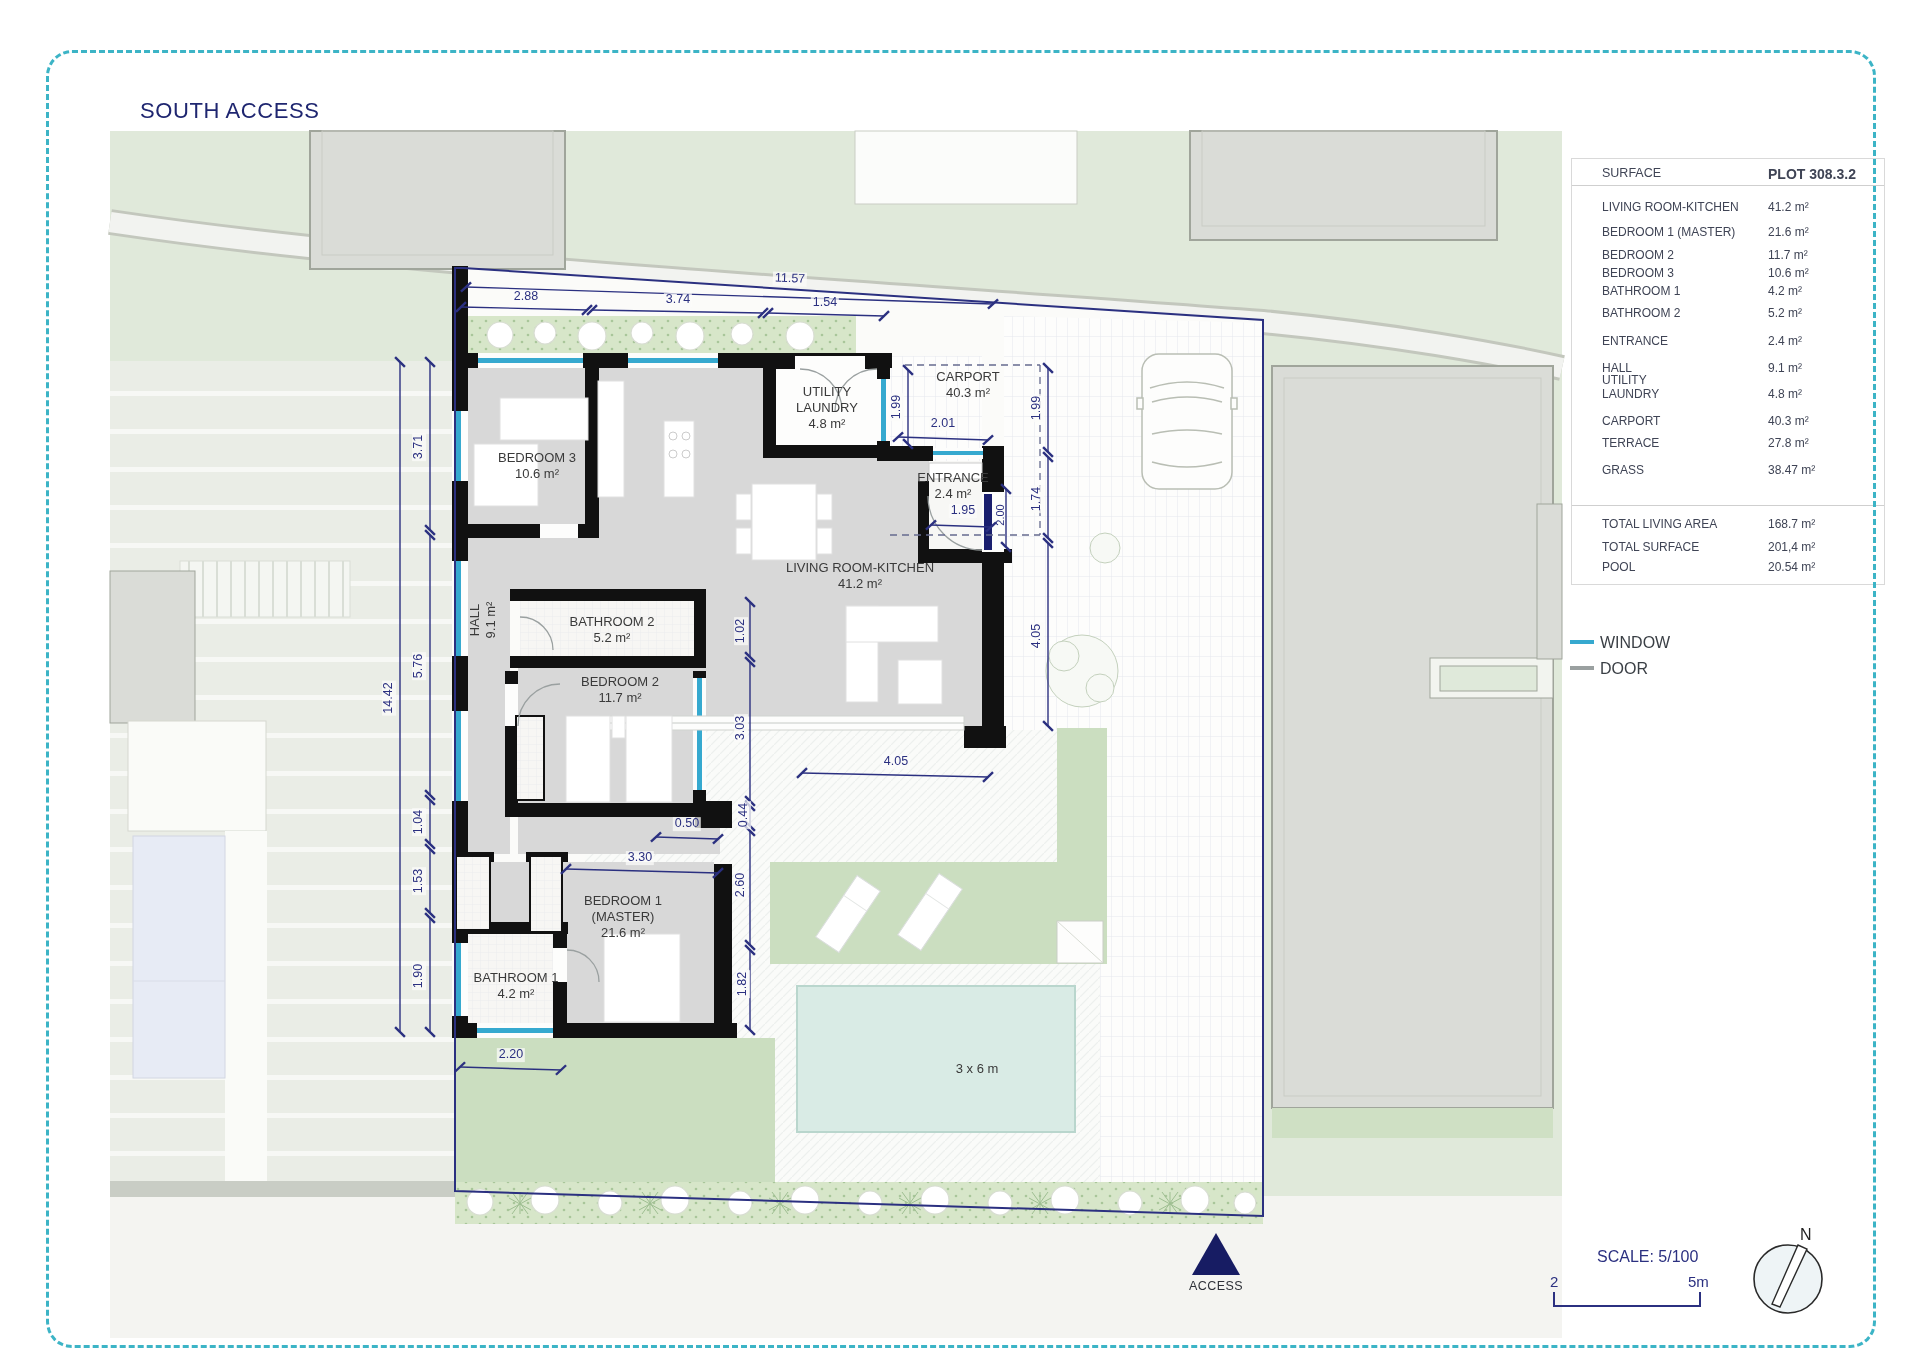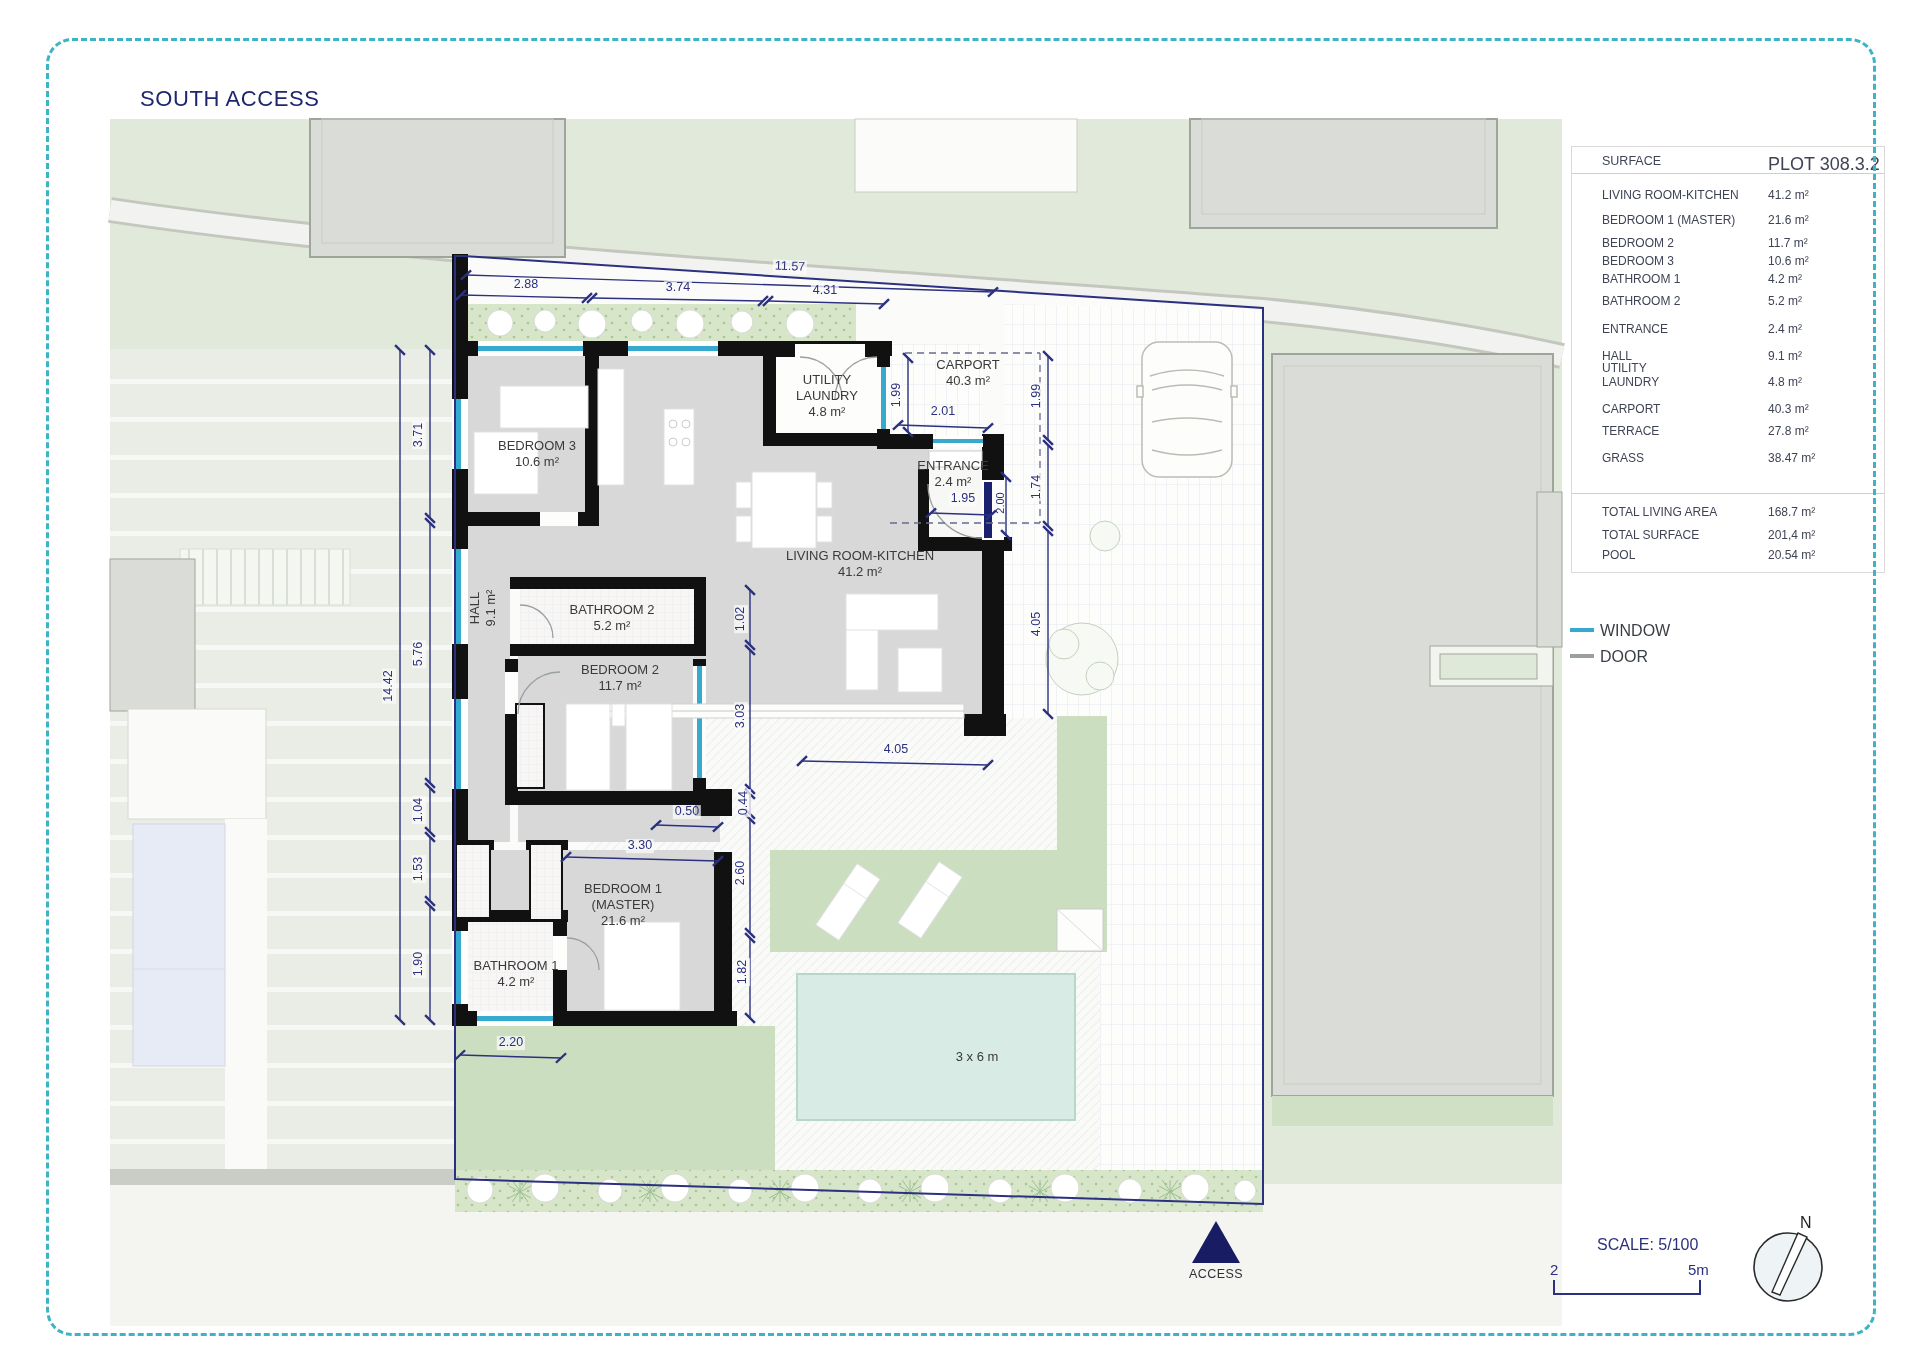--- a/index.html
+++ b/index.html
@@ -1,37 +1,37 @@
 <!DOCTYPE html>
 <html><head>
 <meta charset="utf-8">
 <style>
   html,body{margin:0;padding:0;background:#fff;width:1920px;height:1357px;overflow:hidden;
     font-family:"Liberation Sans", sans-serif;}
-  #page{position:absolute;left:0;top:4px;width:1920px;height:1191px;}
+  #page{position:absolute;left:0;top:16px;width:1920px;height:1191px;}
   #siteSvg{position:absolute;left:0;top:0;}
   #dash-border{position:absolute;left:46px;top:34px;width:1824px;height:1292px;
     border:3px dashed #3cb4c6;border-radius:26px;pointer-events:none;}
   #page-title{position:absolute;left:140px;top:82px;font-size:22px;color:#1f2670;
     letter-spacing:.6px;font-weight:500;}
   
   .rlab{position:absolute;transform:translate(-50%,-50%);text-align:center;color:#3a3a3a;
     font-size:13px;line-height:1.22;white-space:pre-line;}
   .rlab.rot{transform:translate(-50%,-50%) rotate(-90deg);}
   .dim{position:absolute;transform:translate(-50%,-50%);color:#2b3080;font-size:12.5px;
     white-space:nowrap;background:rgba(251,251,249,.75);padding:0 2px;line-height:1.1;}
   .dimv{transform:translate(-50%,-50%) rotate(-90deg);}
   .dimt{transform:translate(-50%,-50%) rotate(2deg);}
   .dims11{font-size:11px;background:none;}
   
   #surfaces{position:absolute;left:1571px;top:142px;width:312px;height:425px;background:#fff;
     border:1px solid #d9d9d9;color:#3f4455;font-size:12px;}
   #surfaces .hdr{position:absolute;left:0;top:0;width:100%;height:26px;border-bottom:1px solid #cfcfcf;}
   #surfaces .hdr .hl{position:absolute;left:30px;top:7px;font-size:12.5px;}
-  #surfaces .hdr .hr{position:absolute;left:196px;top:7px;font-size:18px;}
+  #surfaces .hdr .hr{position:absolute;left:196px;top:7px;font-size:14px;font-weight:bold;}
   .trow{position:absolute;left:0;width:100%;height:16px;}
   .trow .tl{position:absolute;left:30px;top:0;white-space:pre-line;}
   .trow .tv{position:absolute;left:196px;top:0;}
   #tsep{position:absolute;left:0;top:346px;width:100%;border-top:1px solid #cfcfcf;}
   
   .lgline{position:absolute;width:24px;height:4px;}
   .lgtext{position:absolute;font-size:16px;color:#3a3f45;}
   
   #scale-text{position:absolute;left:1597px;top:1232px;font-size:16px;color:#2b3080;font-weight:500;}
   .scnum{position:absolute;font-size:15px;color:#2b3080;}
@@ -381,21 +381,21 @@
 <div class="rlab" style="left:612px;top:614px"><div>BATHROOM 2</div><div>5.2 m²</div></div>
 <div class="rlab" style="left:620px;top:674px"><div>BEDROOM 2</div><div>11.7 m²</div></div>
 <div class="rlab" style="left:623px;top:901px"><div>BEDROOM 1
 (MASTER)</div><div>21.6 m²</div></div>
 <div class="rlab" style="left:516px;top:970px"><div>BATHROOM 1</div><div>4.2 m²</div></div>
 <div class="rlab" style="left:977px;top:1053px">3 x 6 m</div>
 
 <div class="dim dimt" style="left:790px;top:263px">11.57</div>
 <div class="dim" style="left:526px;top:281px">2.88</div>
 <div class="dim" style="left:678px;top:284px">3.74</div>
-<div class="dim" style="left:825px;top:287px">4.31</div>
+<div class="dim" style="left:825px;top:287px">1.54</div>
 <div class="dim dimv" style="left:389px;top:682px">14.42</div>
 <div class="dim dimv" style="left:419px;top:431px">3.71</div>
 <div class="dim dimv" style="left:419px;top:650px">5.76</div>
 <div class="dim dimv" style="left:419px;top:806px">1.04</div>
 <div class="dim dimv" style="left:419px;top:865px">1.53</div>
 <div class="dim dimv" style="left:419px;top:960px">1.90</div>
 <div class="dim dimv" style="left:897px;top:391px">1.99</div>
 <div class="dim" style="left:943px;top:408px">2.01</div>
 <div class="dim dimv" style="left:1037px;top:392px">1.99</div>
 <div class="dim dimv" style="left:1037px;top:483px">1.74</div>

